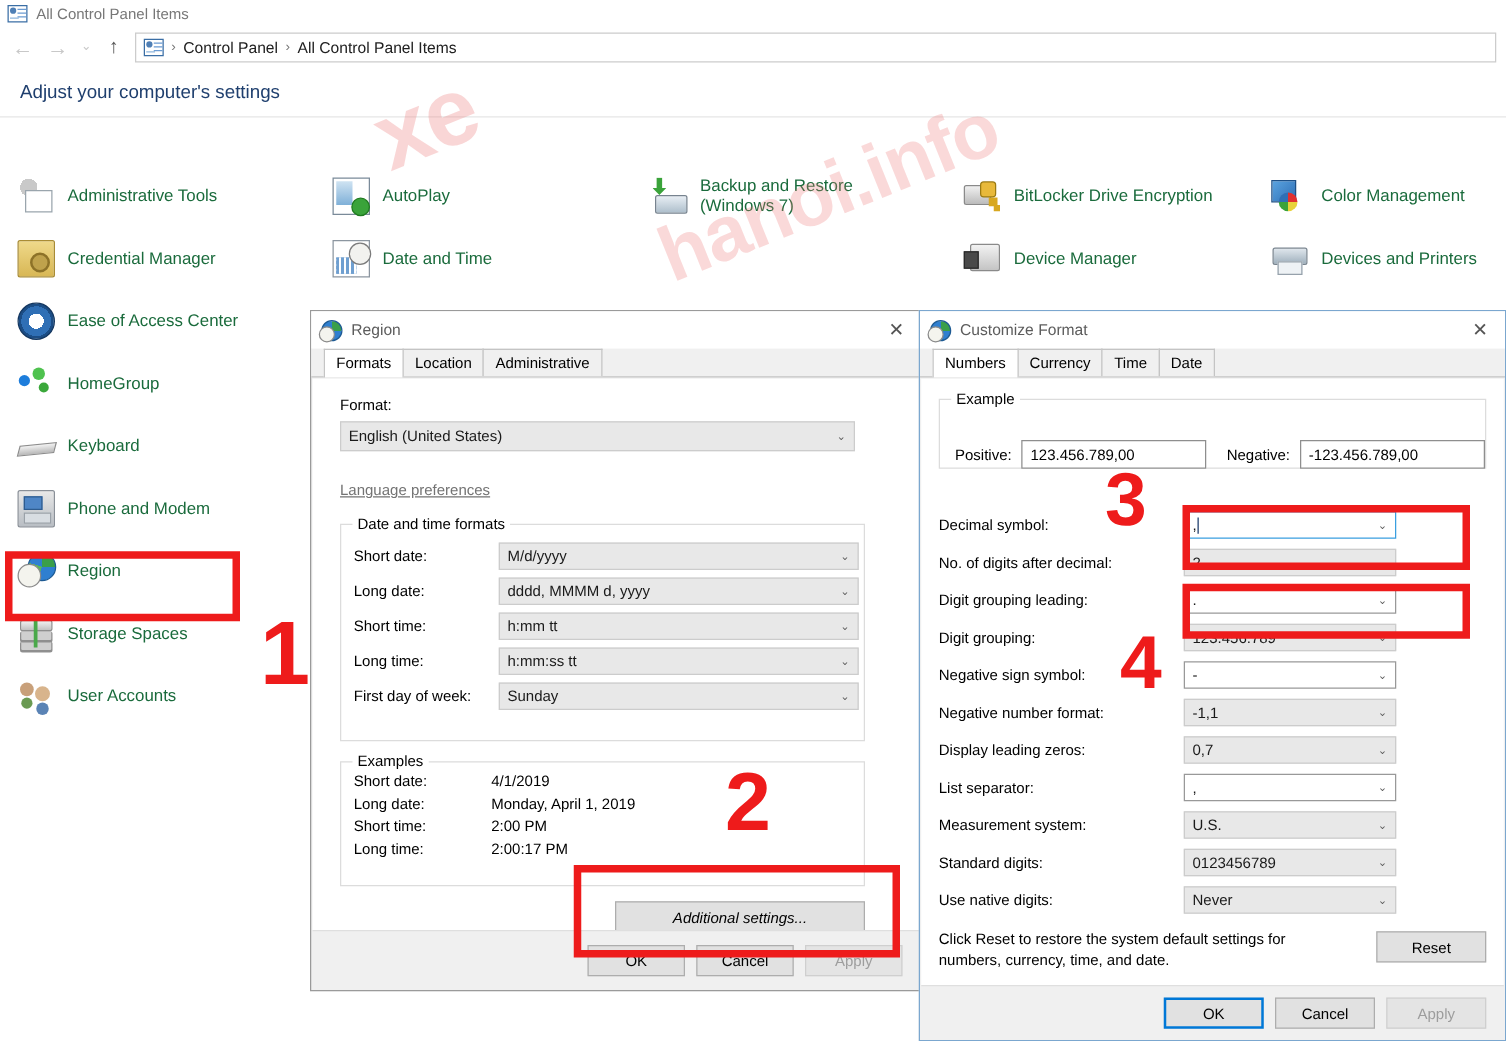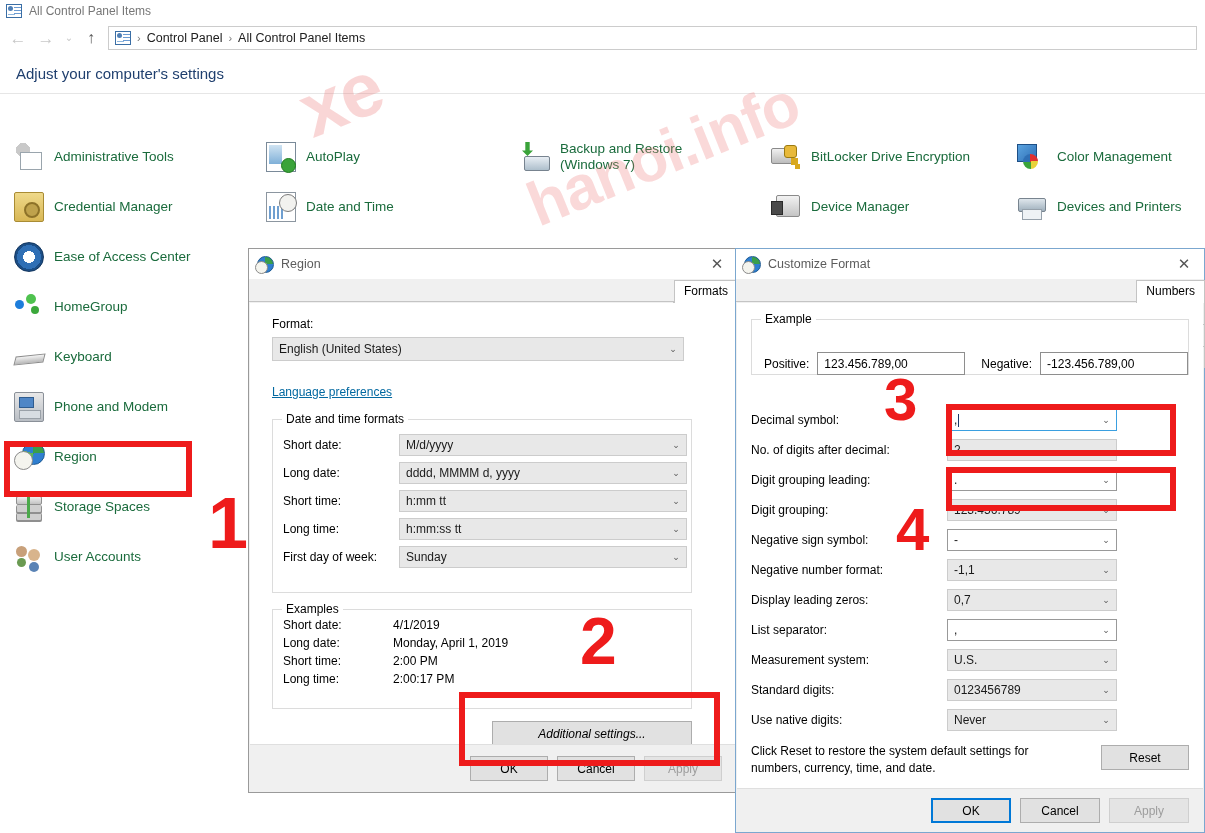--- a/index.html
+++ b/index.html
@@ -200,21 +200,21 @@
     background: conic-gradient(#3a9f4a 0 25%, #2f7fd0 25% 55%, #58b85a 55% 80%, #2f7fd0 80%);
     border: 1px solid #1d5a93;
   }
   .dlg-icon::after {
     content:""; position:absolute; left:-3px; top:4px; width:11px; height:11px;
     border-radius:50%; background:#f4f4ee; border:1px solid #8a8a8a;
   }
 
   .tabstrip {
     display: flex; align-items: flex-end; padding-left: 10px; height: 23px;
-    border-bottom: 1px solid #c4c4c4; background: #f0f0f0; flex-direction: column;
+    border-bottom: 1px solid #c4c4c4; background: #f0f0f0;
   }
   .tab {
     padding: 3px 9px 4px; font-size: 12px; background: #f0f0f0;
     border: 1px solid #c4c4c4; border-bottom: none; margin-right: -1px;
     color: #000;
   }
   .tab.active {
     background: #ffffff; position: relative; top: 1px; padding-bottom: 5px;
     border-color: #c4c4c4; z-index: 2;
   }
@@ -252,21 +252,21 @@
     display: flex; align-items: center; justify-content: center;
     font-size: 12px; color: #000;
   }
   .btn.disabled { color: #9d9d9d; background: #e4e4e4; border-color: #cfcfcf; }
   .btn.focus { border: 2px solid #0078d7; }
   .caretbar {
     display: inline-block; width: 1px; height: 13px; background: #1a3a6b;
     margin-left: 1px; vertical-align: middle;
   }
 
-  .link { color: #0369a1; text-decoration: underline; font-size: 12px; }
+  .link { color: #737373; text-decoration: underline; font-size: 12px; }
 
   
   .redbox {
     position: absolute; border: 6px solid #ee1b1b; z-index: 70; pointer-events: none;
   }
   .rednum {
     position: absolute; color: #ee1b1b; font-weight: bold; z-index: 75;
     font-family: "Liberation Sans", sans-serif; line-height: 1; pointer-events: none;
   }
 </style>

